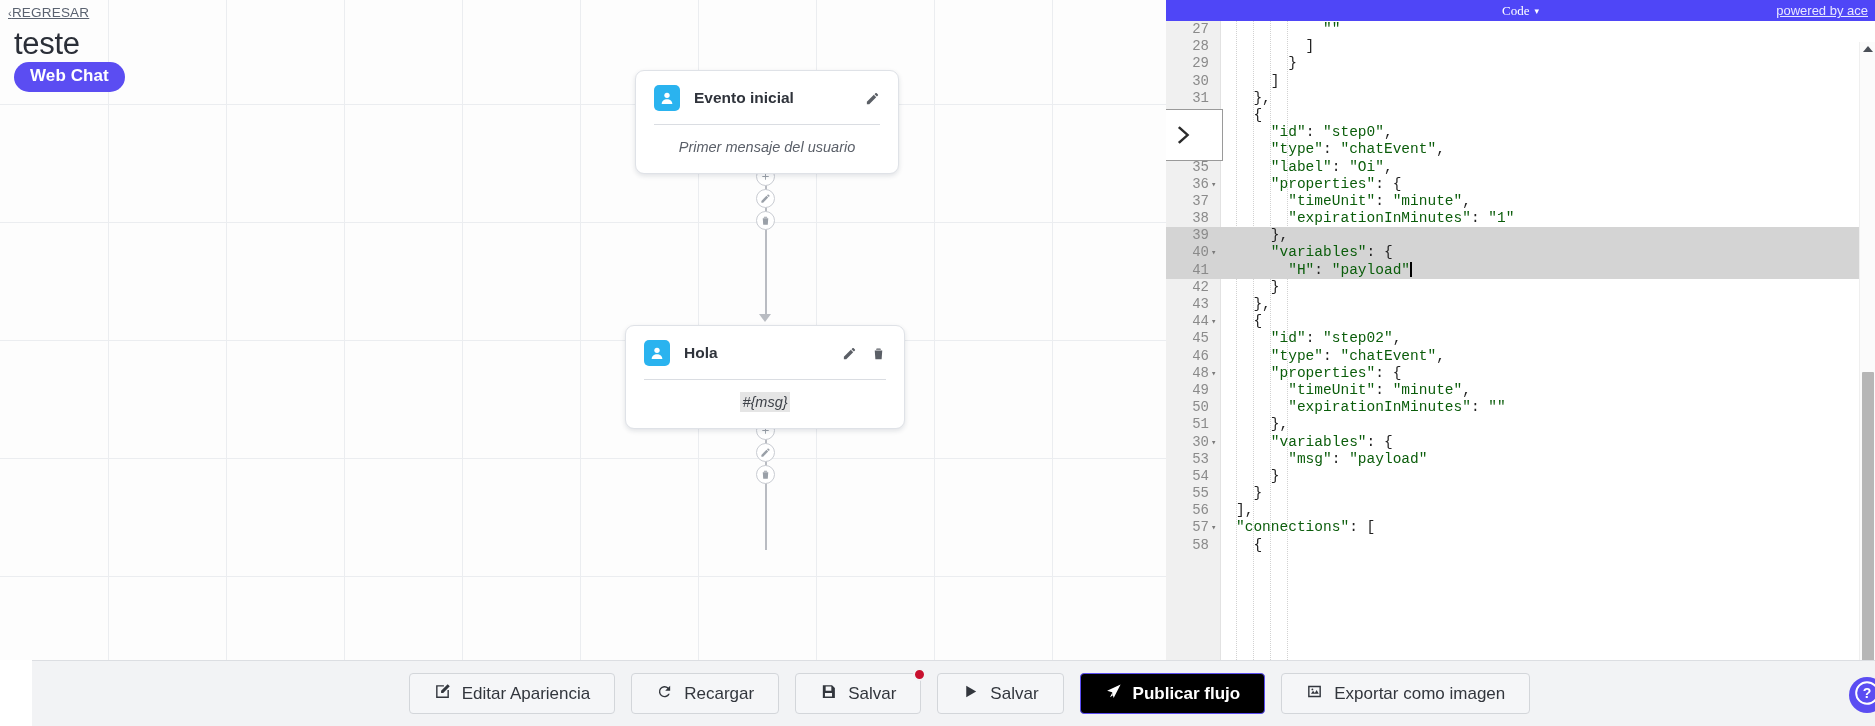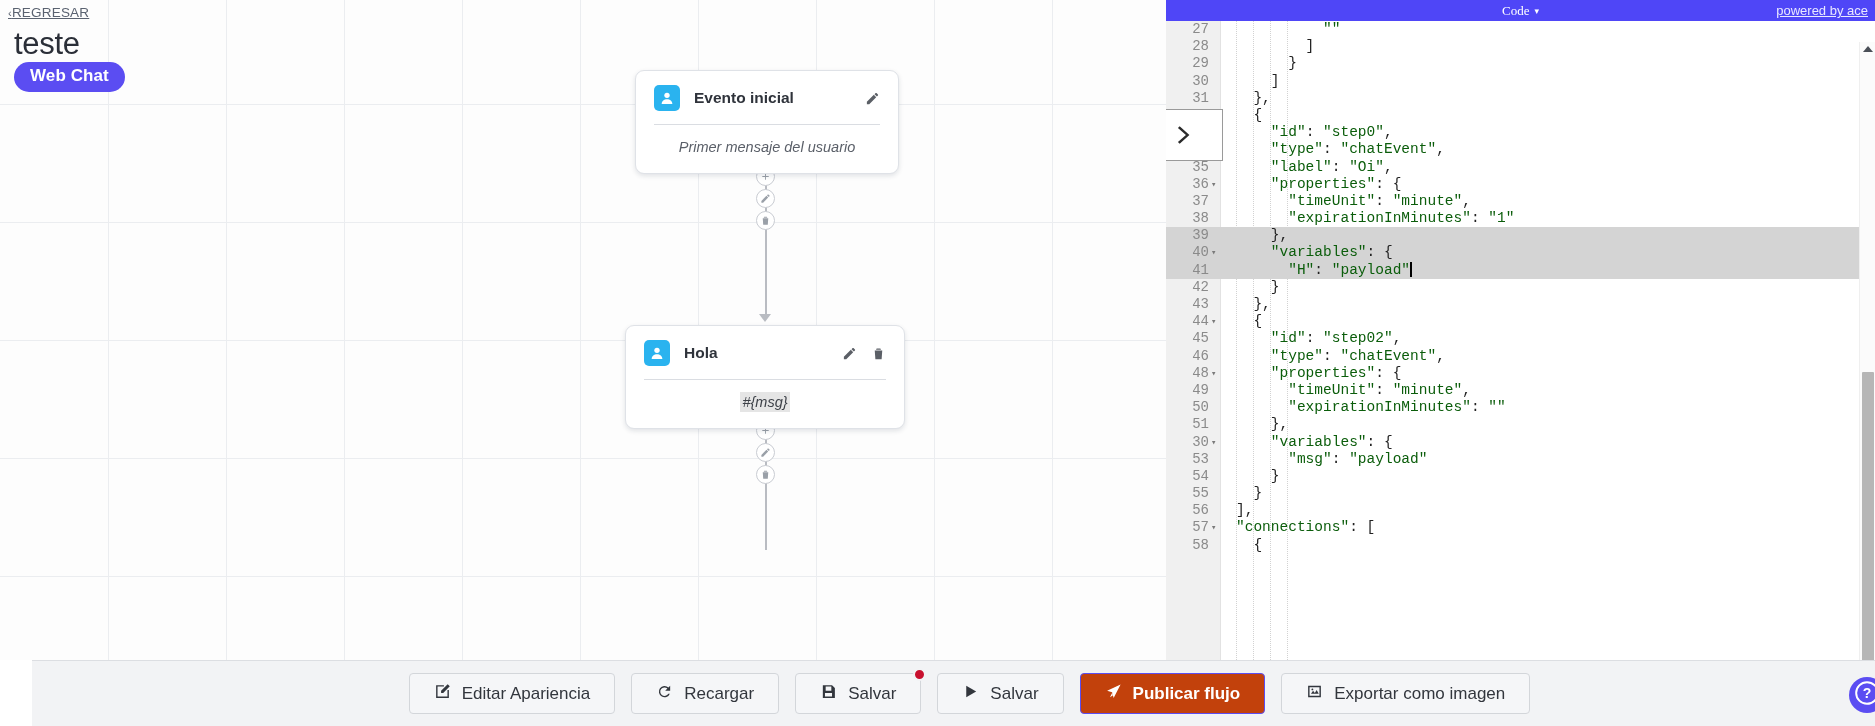--- a/index.html
+++ b/index.html
@@ -215,21 +215,21 @@
     display: flex; align-items: center; gap: 11px;
     height: 41px; padding: 0 24px;
     border: 1px solid #d3d6da; background: #f5f6f8;
     border-radius: 4px;
     font-size: 17px; color: #32363d;
     cursor: pointer; margin: 0 8px;
     white-space: nowrap;
   }
   .btn svg { width: 17px; height: 17px; fill: #32363d; flex:none; }
   .btn.primary {
-    background: #c2410c; border-color: #5b4df2; color: #fff;
+    background: #000000; border-color: #5b4df2; color: #fff;
     font-weight: 700;
   }
   .btn.primary svg { fill: #fff; }
   .dot-badge {
     position: absolute; right: -6px; top: -6px;
     width: 13px; height: 13px; border-radius: 50%;
     background: #c8102e; border: 2px solid #f2f3f5;
   }
   .help-fab {
     position: absolute; right: 22px; top: 16px;

